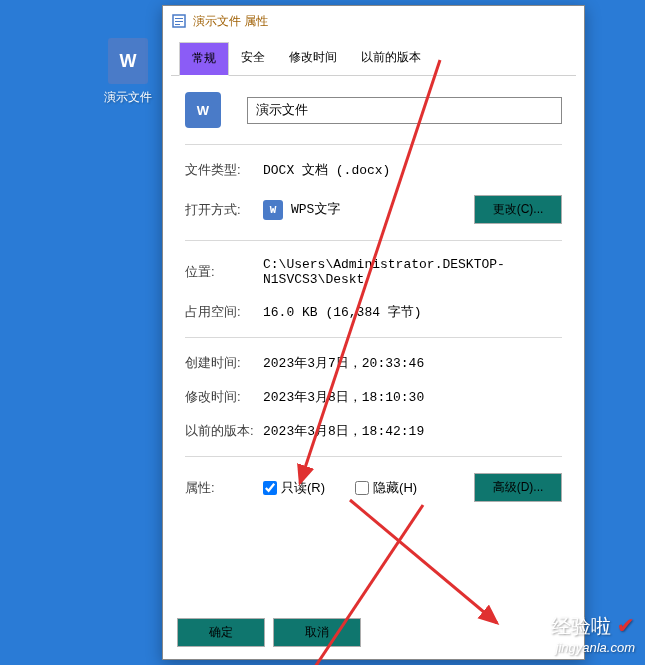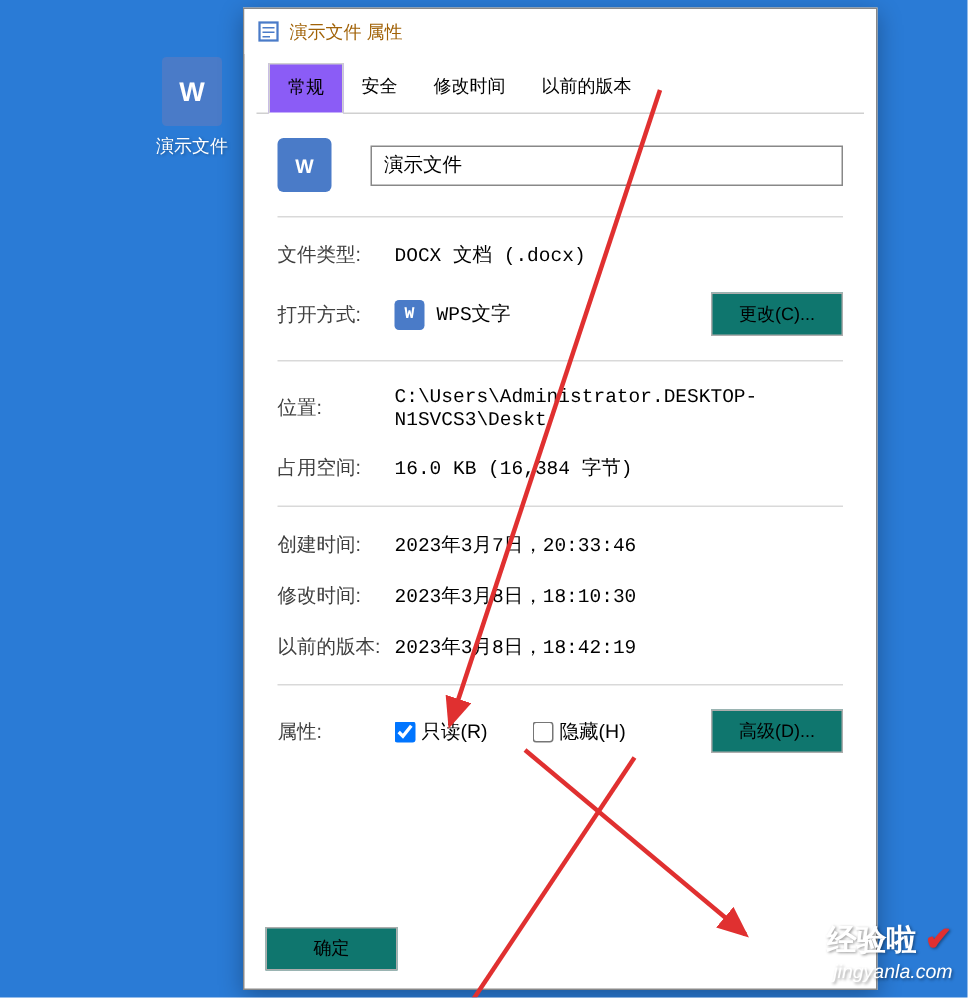--- a/index.html
+++ b/index.html
@@ -179,21 +179,21 @@
       padding: 12px 14px;
     }
     .watermark {
       position: absolute;
       right: 10px;
       bottom: 10px;
       color: #fff;
       text-align: right;
       text-shadow: 1px 1px 2px rgba(0,0,0,0.4);
     }
-    .watermark .wm-title { font-size: 20px; font-weight: bold; }
+    .watermark .wm-title { font-size: 20px; font-weight: normal; }
     .watermark .wm-check { color: #e03030; font-size: 22px; }
     .watermark .wm-url { font-size: 13px; font-style: italic; }
     .arrow-svg {
       position: absolute;
       pointer-events: none;
     }
   </style>
 </head>
 <body>
 
@@ -284,20 +284,21 @@
       <label class="checkbox-wrap">
         <input type="checkbox" style="">
         <span>隐藏(H)</span>
       </label>
       <button class="btn" style="margin-left:auto">高级(D)...</button>
     </div>
   </div>
 
   <div class="buttonbar">
     <button class="btn">确定</button>
+    <button class="btn">取消</button>
   </div>
 </div>
 
 <svg class="arrow-svg" style="left:0; top:0;" width="645" height="665">
   <defs>
     <marker id="arrowhead" markerWidth="8" markerHeight="8" refX="6" refY="3" orient="auto">
       <polygon points="0 0, 7 3, 0 6" fill="#e03030"></polygon>
     </marker>
   </defs>
   <line x1="440" y1="60" x2="300" y2="483" stroke="#e03030" stroke-width="3" marker-end="url(#arrowhead)"></line>

